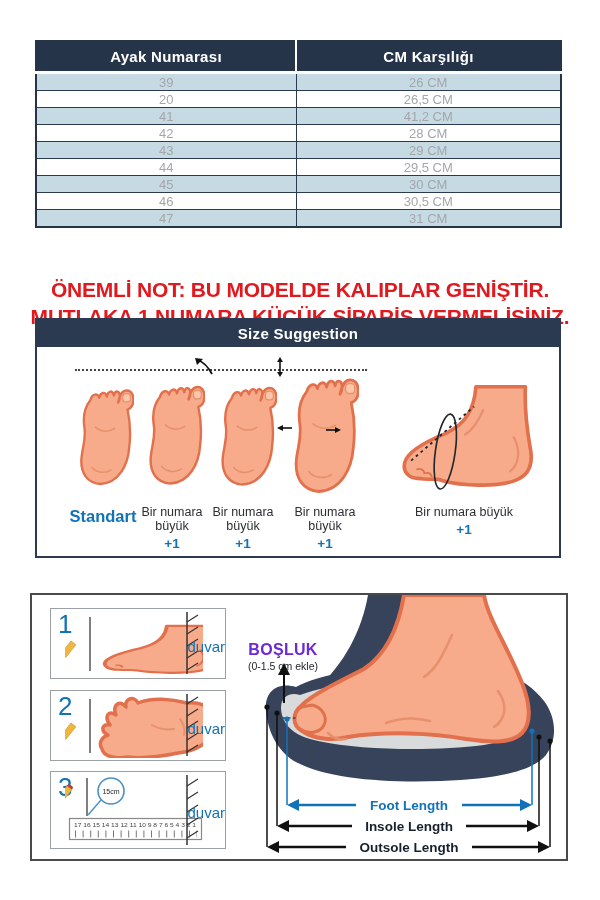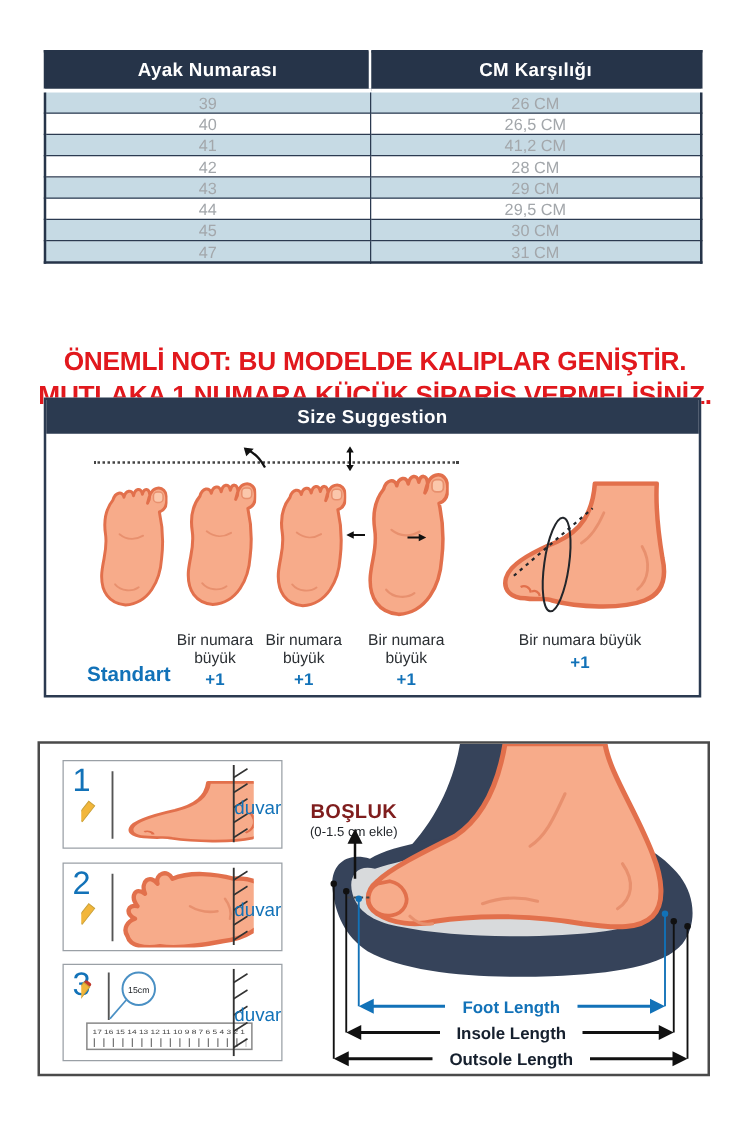--- a/index.html
+++ b/index.html
@@ -45,38 +45,38 @@
     font-weight:bold;letter-spacing:.3px;
   }
   .sug-body{position:relative;height:209px;overflow:hidden;}
   .dotted-line{position:absolute;left:38px;top:22px;width:292px;border-top:2.5px dotted #444;}
   .foot-abs{position:absolute;}
   .sug-label{
     position:absolute;top:158px;font-size:12.5px;color:#2b2f33;
     line-height:14px;text-align:center;
   }
   .sug-label .plus{color:#1272b8;font-weight:bold;font-size:13.5px;margin-top:4px;}
-  .sug-label.standart{font-size:16.5px;font-weight:bold;color:#1272b8;top:162px;margin-top:24px;}
+  .sug-label.standart{font-size:16.5px;font-weight:bold;color:#1272b8;top:162px;}
 
   
   .guide{
     position:absolute;left:30px;top:593px;width:538px;height:268px;
     border:2px solid #4a4a4a;background:#fff;box-sizing:border-box;overflow:hidden;
   }
   .step-box{position:absolute;left:18px;width:176px;border:1.5px solid #9aa0a6;box-sizing:border-box;background:#fff;}
   #step1{top:13px;height:71px;}
   #step2{top:95px;height:71px;}
   #step3{top:176px;height:78px;}
   .step-num{position:absolute;left:7px;top:0px;font-size:26px;color:#1272b8;line-height:30px;}
   .wall{position:absolute;right:24px;top:3px;}
   .duvar{position:absolute;right:0px;top:29px;font-size:15px;color:#1272b8;}
   .step-art{position:absolute;left:14px;top:2px;}
 
   .gap-label{position:absolute;left:203px;top:46px;width:96px;text-align:center;}
-  .gap-title{font-size:16px;font-weight:bold;color:#7f1d1d;letter-spacing:.3px;}
+  .gap-title{font-size:16px;font-weight:bold;color:#6d28d9;letter-spacing:.3px;}
   .gap-note{font-size:10.5px;color:#22262b;margin-top:1px;}
   .shoe-svg{position:absolute;left:204px;top:0px;}
 </style>
 </head>
 <body>
 
 <table class="size-table">
   <colgroup>
       <col style="width:260px">
       <col style="width:265px">
@@ -86,21 +86,21 @@
       <th class="col-left">Ayak Numarası</th>
       <th>CM Karşılığı</th>
     </tr>
   </thead>
   <tbody>
     <tr class="alt">
         <td>39</td>
         <td>26 CM</td>
       </tr>
     <tr>
-        <td>40</td>
+        <td>20</td>
         <td>26,5 CM</td>
       </tr>
     <tr class="alt">
         <td>41</td>
         <td>41,2 CM</td>
       </tr>
     <tr>
         <td>42</td>
         <td>28 CM</td>
       </tr>
@@ -108,20 +108,24 @@
         <td>43</td>
         <td>29 CM</td>
       </tr>
     <tr>
         <td>44</td>
         <td>29,5 CM</td>
       </tr>
     <tr class="alt">
         <td>45</td>
         <td>30 CM</td>
+      </tr>
+    <tr>
+        <td>46</td>
+        <td>30,5 CM</td>
       </tr>
     <tr class="alt">
         <td>47</td>
         <td>31 CM</td>
       </tr>
   </tbody>
 </table>
 
 <div class="warning">
   <div>ÖNEMLİ NOT: BU MODELDE KALIPLAR GENİŞTİR.</div>

